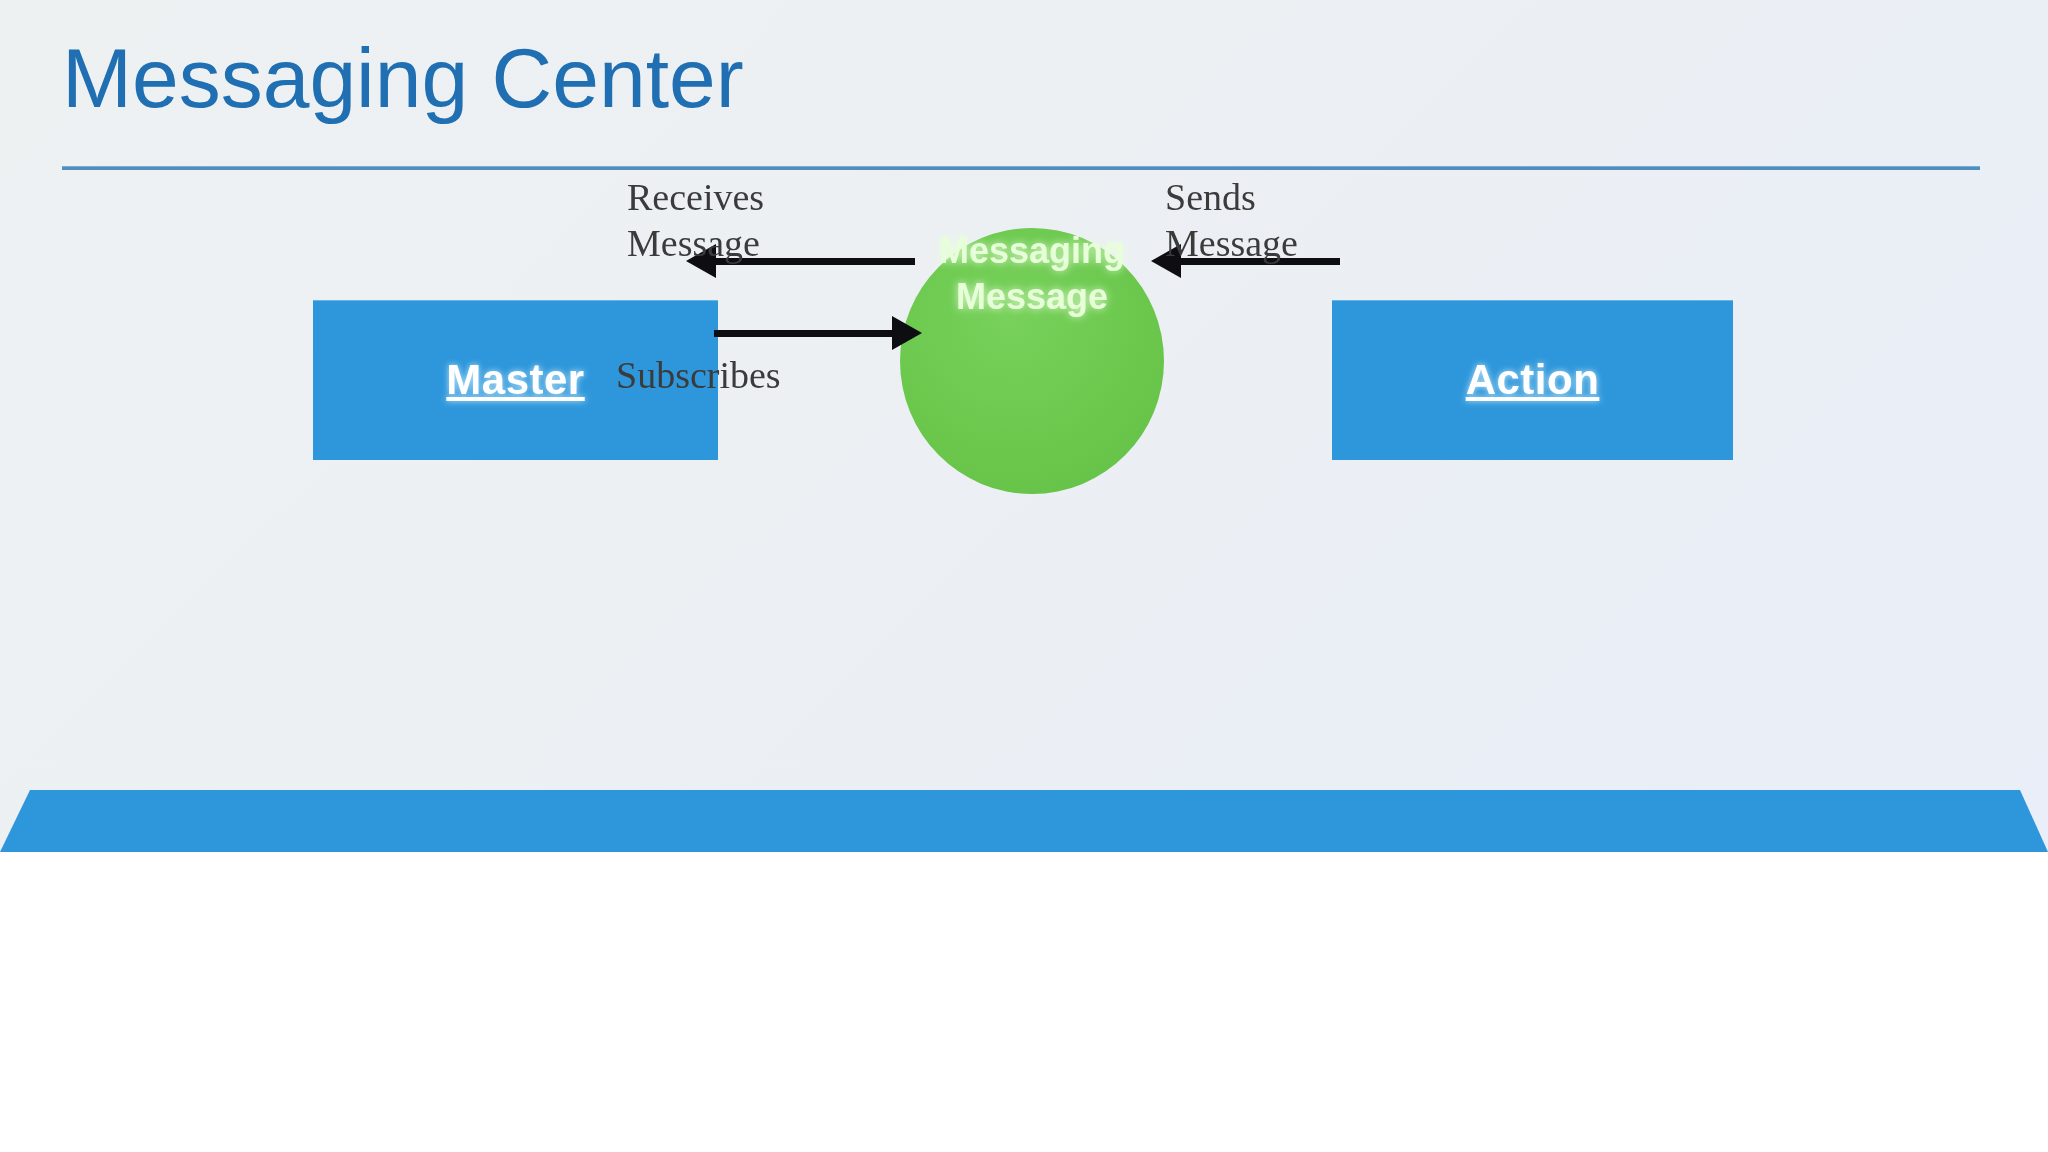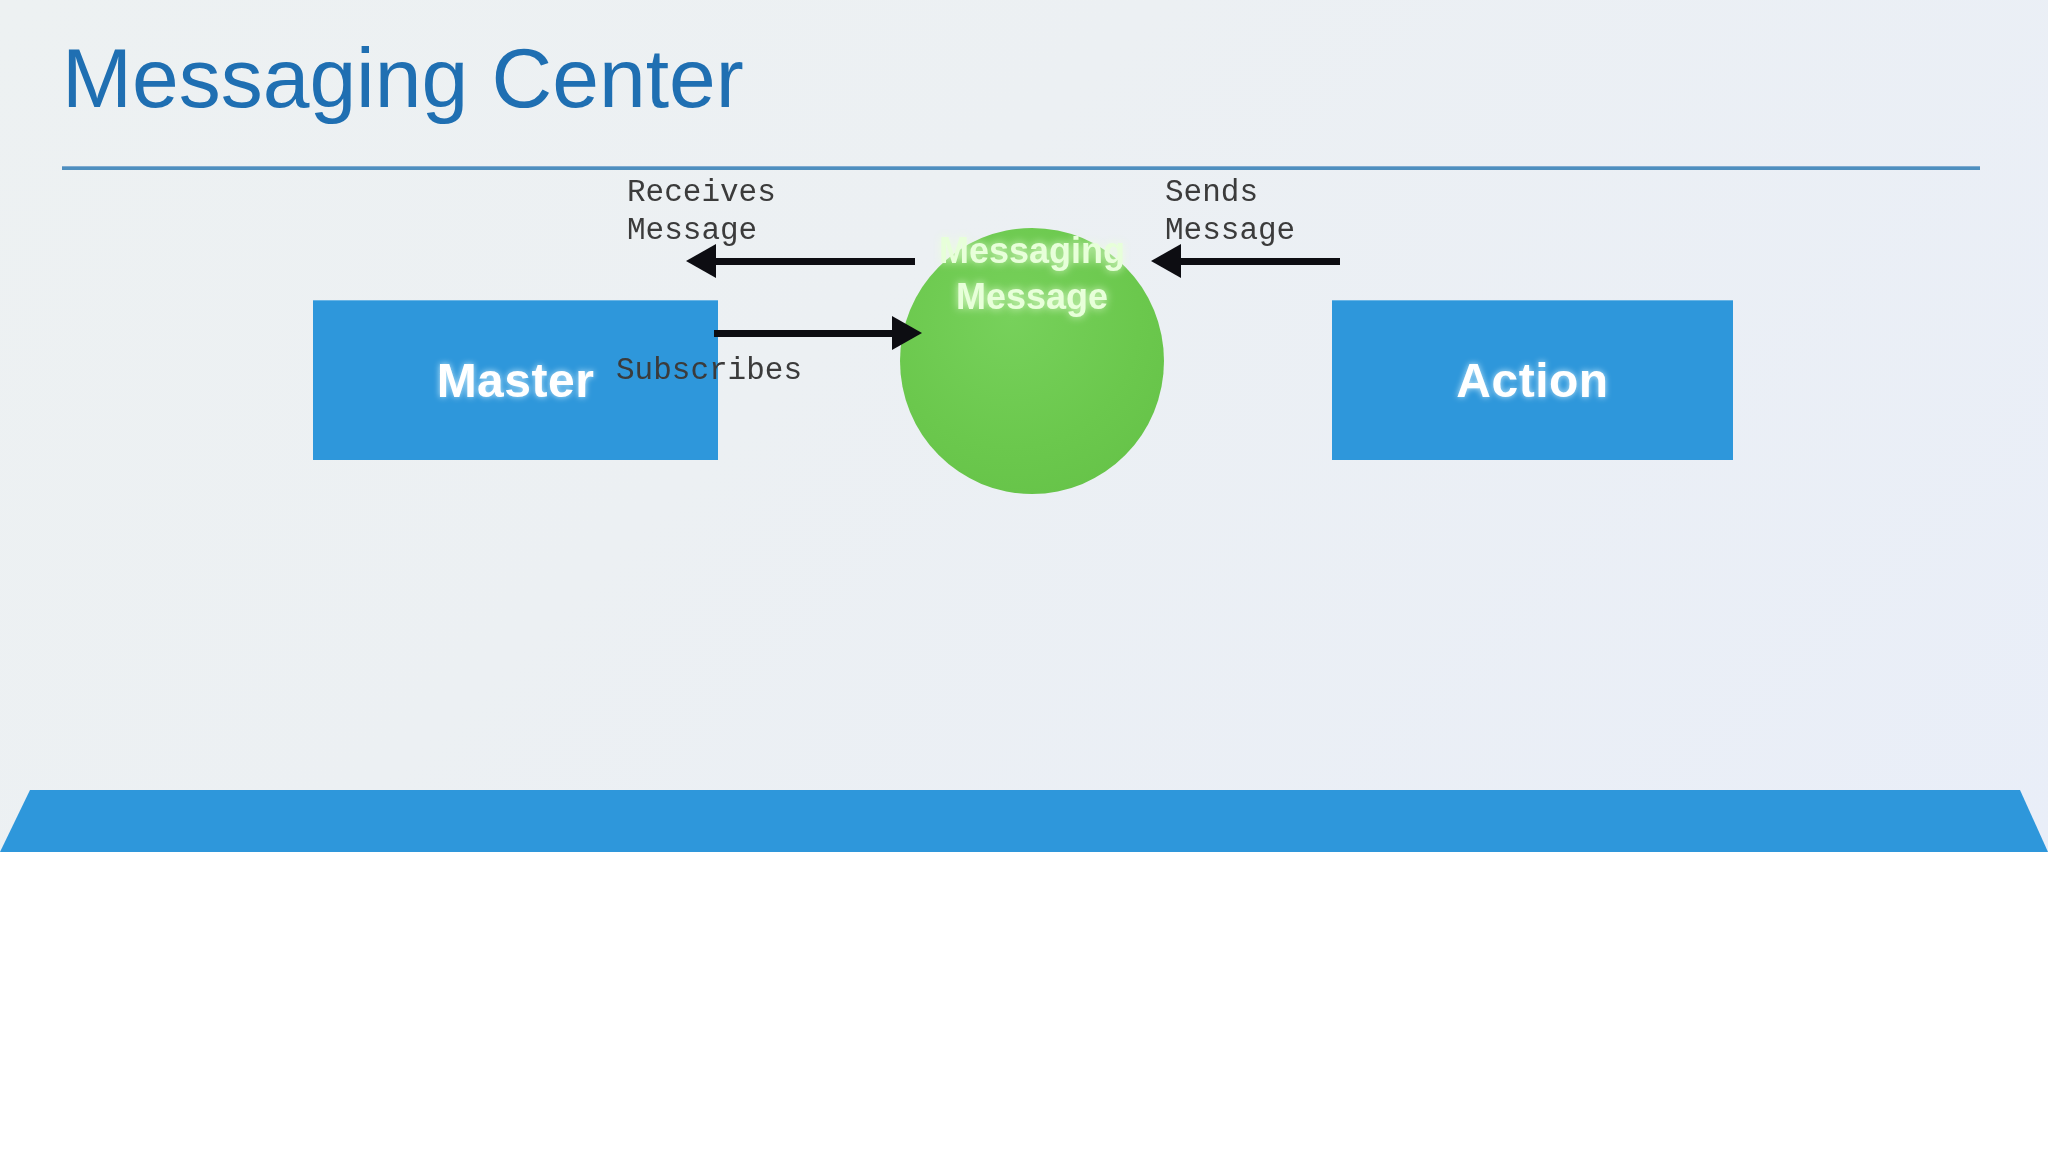--- a/index.html
+++ b/index.html
@@ -62,24 +62,25 @@
     position: absolute;
     background: #2E97DB;
     box-shadow: inset 0 1px 0 rgba(255,255,255,0.28);
     display: flex;
     align-items: center;
     justify-content: center;
   }
   .node-box .node-label {
     color: #ffffff;
     font-family: "Liberation Sans", sans-serif;
-    font-size: 48px;
+    font-size: 42px;
     font-weight: 700;
     text-shadow: 0 0 6px rgba(220,245,255,0.85);
     letter-spacing: 0.5px;
+    text-decoration: underline;
   }
 
   #box-master {
     left: 13px;
     top: 104px;
     width: 405px;
     height: 160px;
   }
   #box-detail {
     left: 1032px;
@@ -137,22 +138,22 @@
   
   #arrow-subscribes-line { left: 414px; top: 134px; width: 185px; }
   #arrow-subscribes-head { left: 592px; top: 120px; }
 
   
   #arrow-sends-line { left: 880px; top: 62px; width: 160px; }
   #arrow-sends-head { left: 851px; top: 48px; }
 
   .edge-label {
     position: absolute;
-    font-family: Liberation Mono, monospace;
-    font-size: 31px;
+    font-family: Liberation Serif, serif;
+    font-size: 38px;
     font-weight: 400;
     color: #3b3b3b;
     line-height: 1.22;
     white-space: pre-line;
   }
   #label-receives { left: 327px; top: -22px; }
   #label-subscribes { left: 316px; top: 156px; }
   #label-sends { left: 865px; top: -22px; }
 
   

